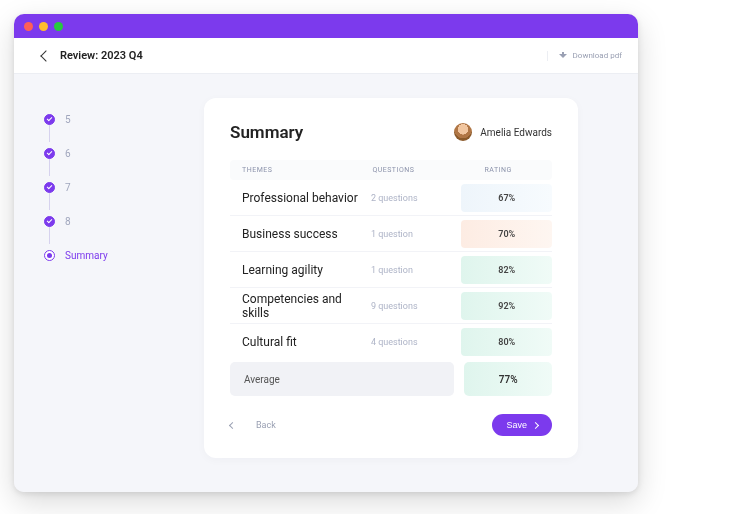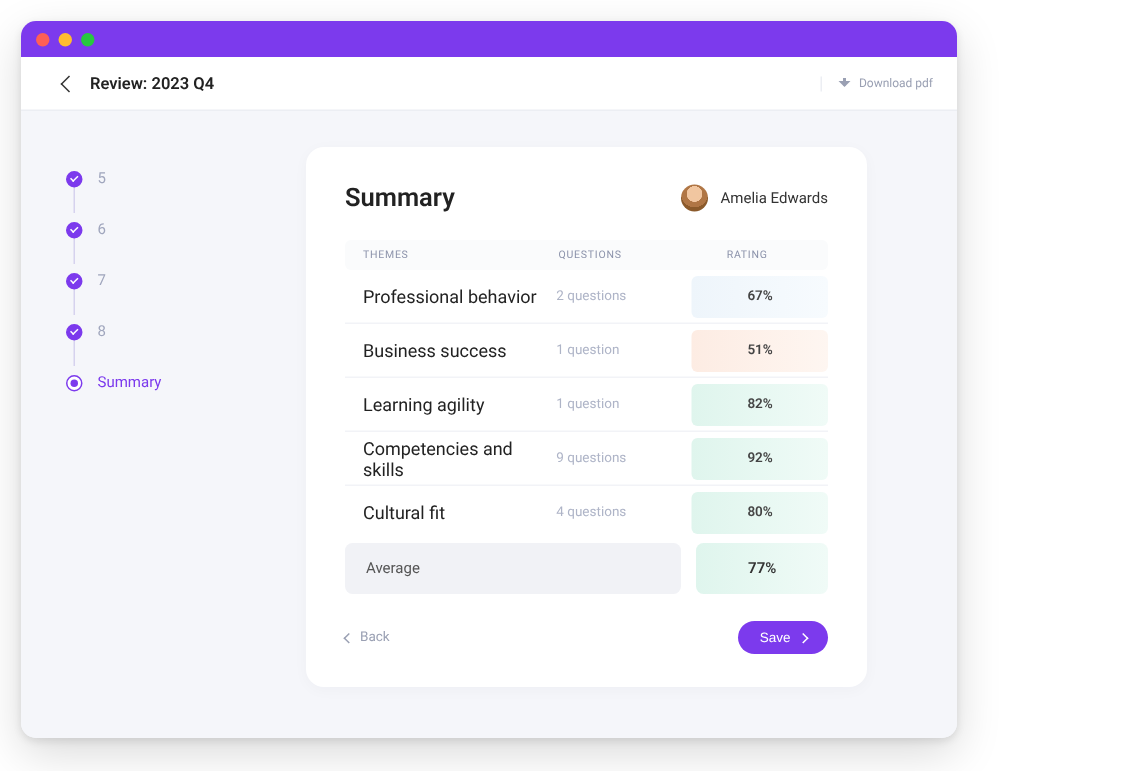--- a/index.html
+++ b/index.html
@@ -160,21 +160,21 @@
   }
   .avg-val {
     border-radius:5px; height:34px; display:flex; align-items:center; justify-content:center;
     font-size:10px; font-weight:600; color:#333;
   }
 
   .card-foot {
     display:flex; justify-content:space-between; align-items:center; margin-top:18px;
   }
   .back {
-    display:flex; align-items:center; gap:5px; font-size:9px; color:#9aa0b3; cursor:pointer;
+    display:flex; align-items:center; gap:21px; font-size:9px; color:#9aa0b3; cursor:pointer;
   }
   .back .chev-left { border-color:#9aa0b3; width:5px; height:5px; }
   .save-btn {
     background:#7c3aed; color:#fff; border:none; border-radius:14px;
     font-size:9px; padding:6px 14px; display:flex; align-items:center; gap:6px;
     cursor:pointer;
   }
   .save-btn .chev-right {
     width:5px; height:5px; border-right:1.5px solid #fff; border-top:1.5px solid #fff;
     transform: rotate(45deg);
@@ -246,21 +246,21 @@
           </div>
 
           <div class="trow">
             <span class="theme">Professional behavior</span>
             <span class="q">2 questions</span>
             <span class="rating tint-blue">67%</span>
           </div>
           <div class="trow">
             <span class="theme">Business success</span>
             <span class="q">1 question</span>
-            <span class="rating tint-peach">51%</span>
+            <span class="rating tint-peach">70%</span>
           </div>
           <div class="trow">
             <span class="theme">Learning agility</span>
             <span class="q">1 question</span>
             <span class="rating tint-mint">82%</span>
           </div>
           <div class="trow">
             <span class="theme">Competencies and skills</span>
             <span class="q">9 questions</span>
             <span class="rating tint-mint">92%</span>

